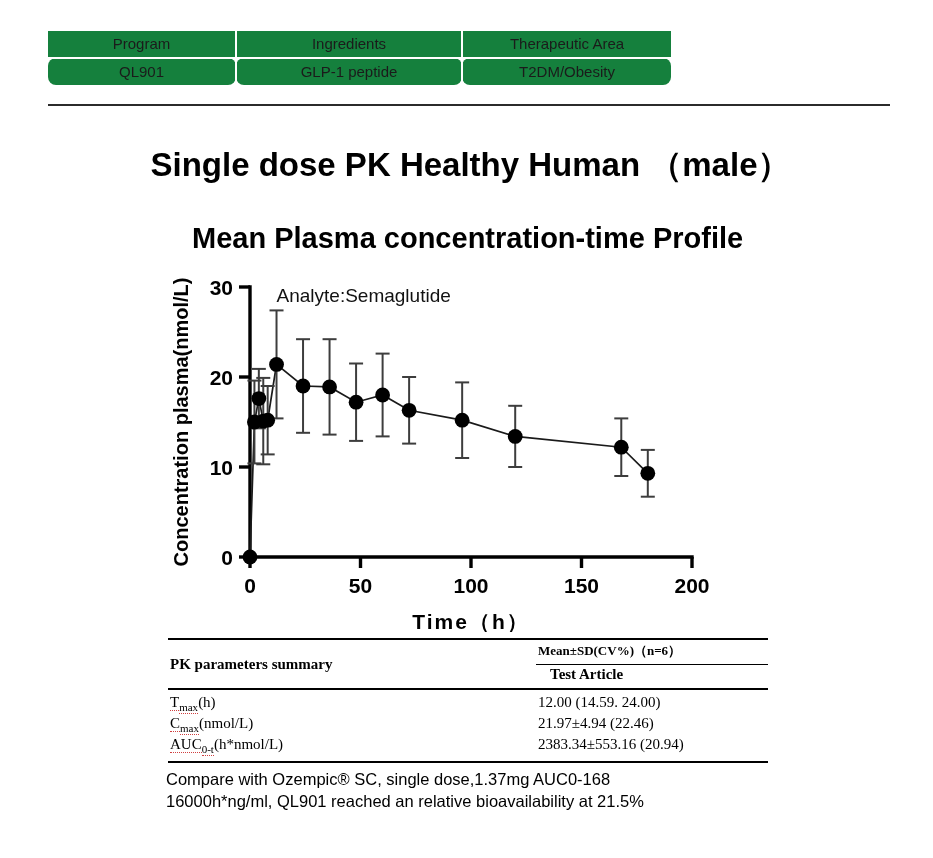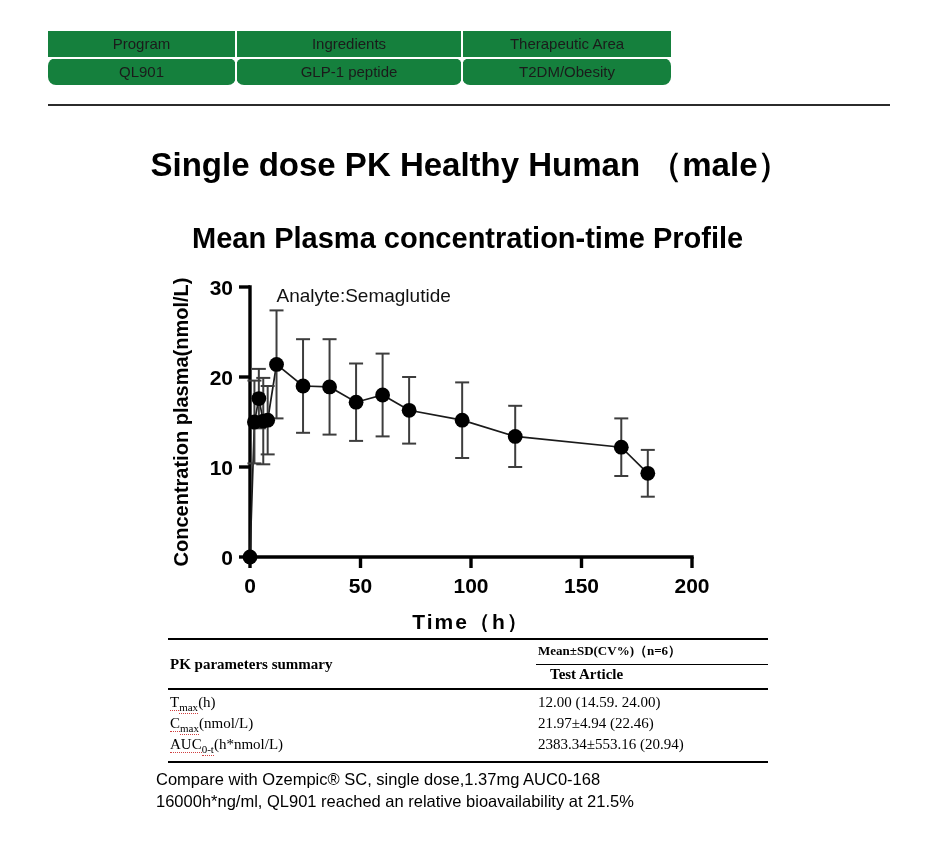--- a/index.html
+++ b/index.html
@@ -186,21 +186,21 @@
     white-space: nowrap;
   }
   .pk-param sub { font-size: 11px; }
   .sp-underline {
     border-bottom: 1px dotted #d04040;
   }
 
   
   #footer-note {
     position: absolute;
-    left: 156px;
+    left: 166px;
     top: 768px;
     font-size: 16.5px;
     line-height: 1.35;
     font-family: "Liberation Sans", sans-serif;
     color: #000;
     white-space: nowrap;
   }
 </style>
 </head>
 <body>

